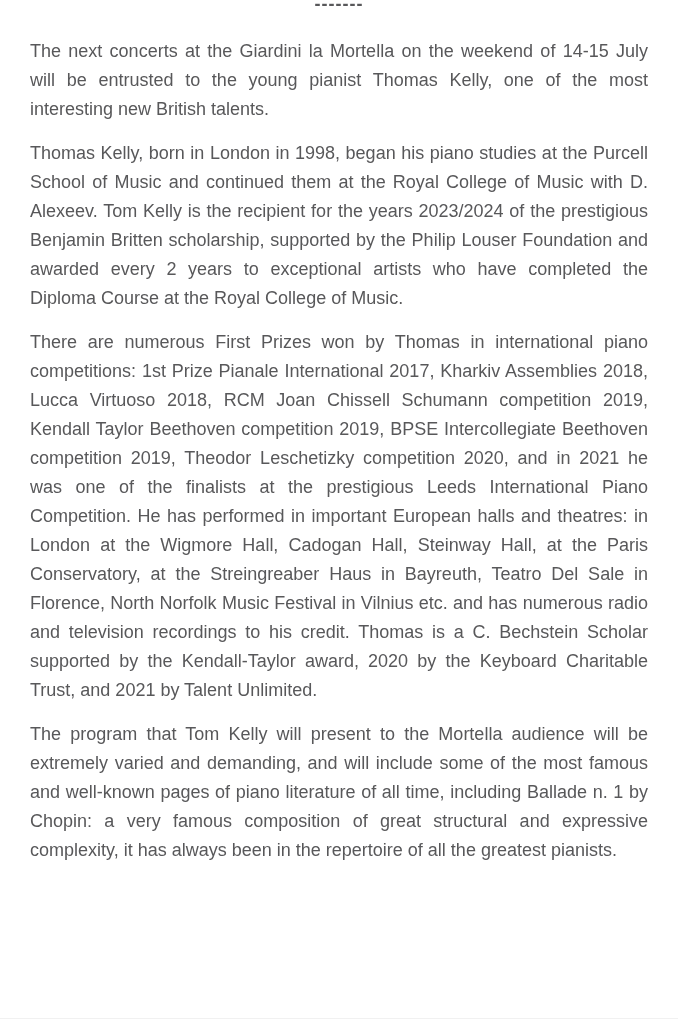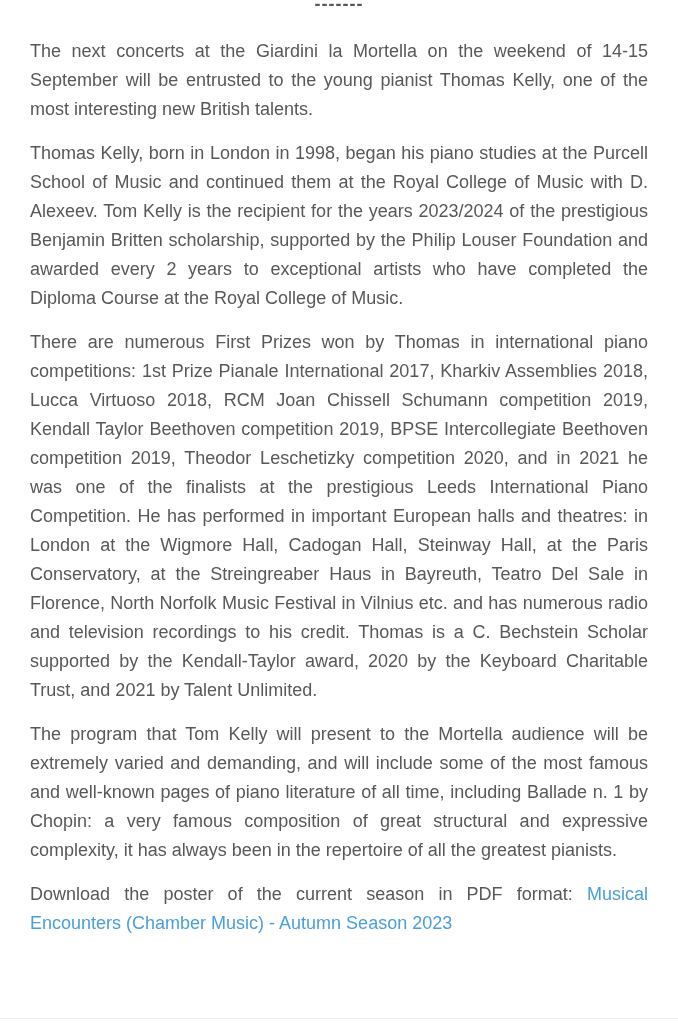--- a/index.html
+++ b/index.html
@@ -46,24 +46,23 @@
     border-top: 1px solid #f1f1f1;
     height: 0;
   }
 </style>
 </head>
 <body>
 
 <main>
   <div class="divider">-------</div>
 
-  <p class="para">The next concerts at the Giardini la Mortella on the weekend of 14-15 September will be entrusted to the young pianist Thomas Kelly, one of the most interesting new British talents.</p>
+  <p class="para">The next concerts at the Giardini la Mortella on the weekend of 14-15 July will be entrusted to the young pianist Thomas Kelly, one of the most interesting new British talents.</p>
 
   <p class="para">Thomas Kelly, born in London in 1998, began his piano studies at the Purcell School of Music and continued them at the Royal College of Music with D. Alexeev. Tom Kelly is the recipient for the years 2023/2024 of the prestigious Benjamin Britten scholarship, supported by the Philip Louser Foundation and awarded every 2 years to exceptional artists who have completed the Diploma Course at the Royal College of Music.</p>
 
   <p class="para">There are numerous First Prizes won by Thomas in international piano competitions: 1st Prize Pianale International 2017, Kharkiv Assemblies 2018, Lucca Virtuoso 2018, RCM Joan Chissell Schumann competition 2019, Kendall Taylor Beethoven competition 2019, BPSE Intercollegiate Beethoven competition 2019, Theodor Leschetizky competition 2020, and in 2021 he was one of the finalists at the prestigious Leeds International Piano Competition. He has performed in important European halls and theatres: in London at the Wigmore Hall, Cadogan Hall, Steinway Hall, at the Paris Conservatory, at the Streingreaber Haus in Bayreuth, Teatro Del Sale in Florence, North Norfolk Music Festival in Vilnius etc. and has numerous radio and television recordings to his credit. Thomas is a C. Bechstein Scholar supported by the Kendall-Taylor award, 2020 by the Keyboard Charitable Trust, and 2021 by Talent Unlimited.</p>
 
   <p class="para">The program that Tom Kelly will present to the Mortella audience will be extremely varied and demanding, and will include some of the most famous and well-known pages of piano literature of all time, including Ballade n. 1 by Chopin: a very famous composition of great structural and expressive complexity, it has always been in the repertoire of all the greatest pianists.</p>
 
-  <p class="para"><span>Download the poster of the current season in PDF format:</span> <a href="#" class="pdf-link">Musical Encounters (Chamber Music) - Autumn Season 2023</a></p>
 </main>
 
 <div class="bottom-rule"></div>
 
 </body></html>

